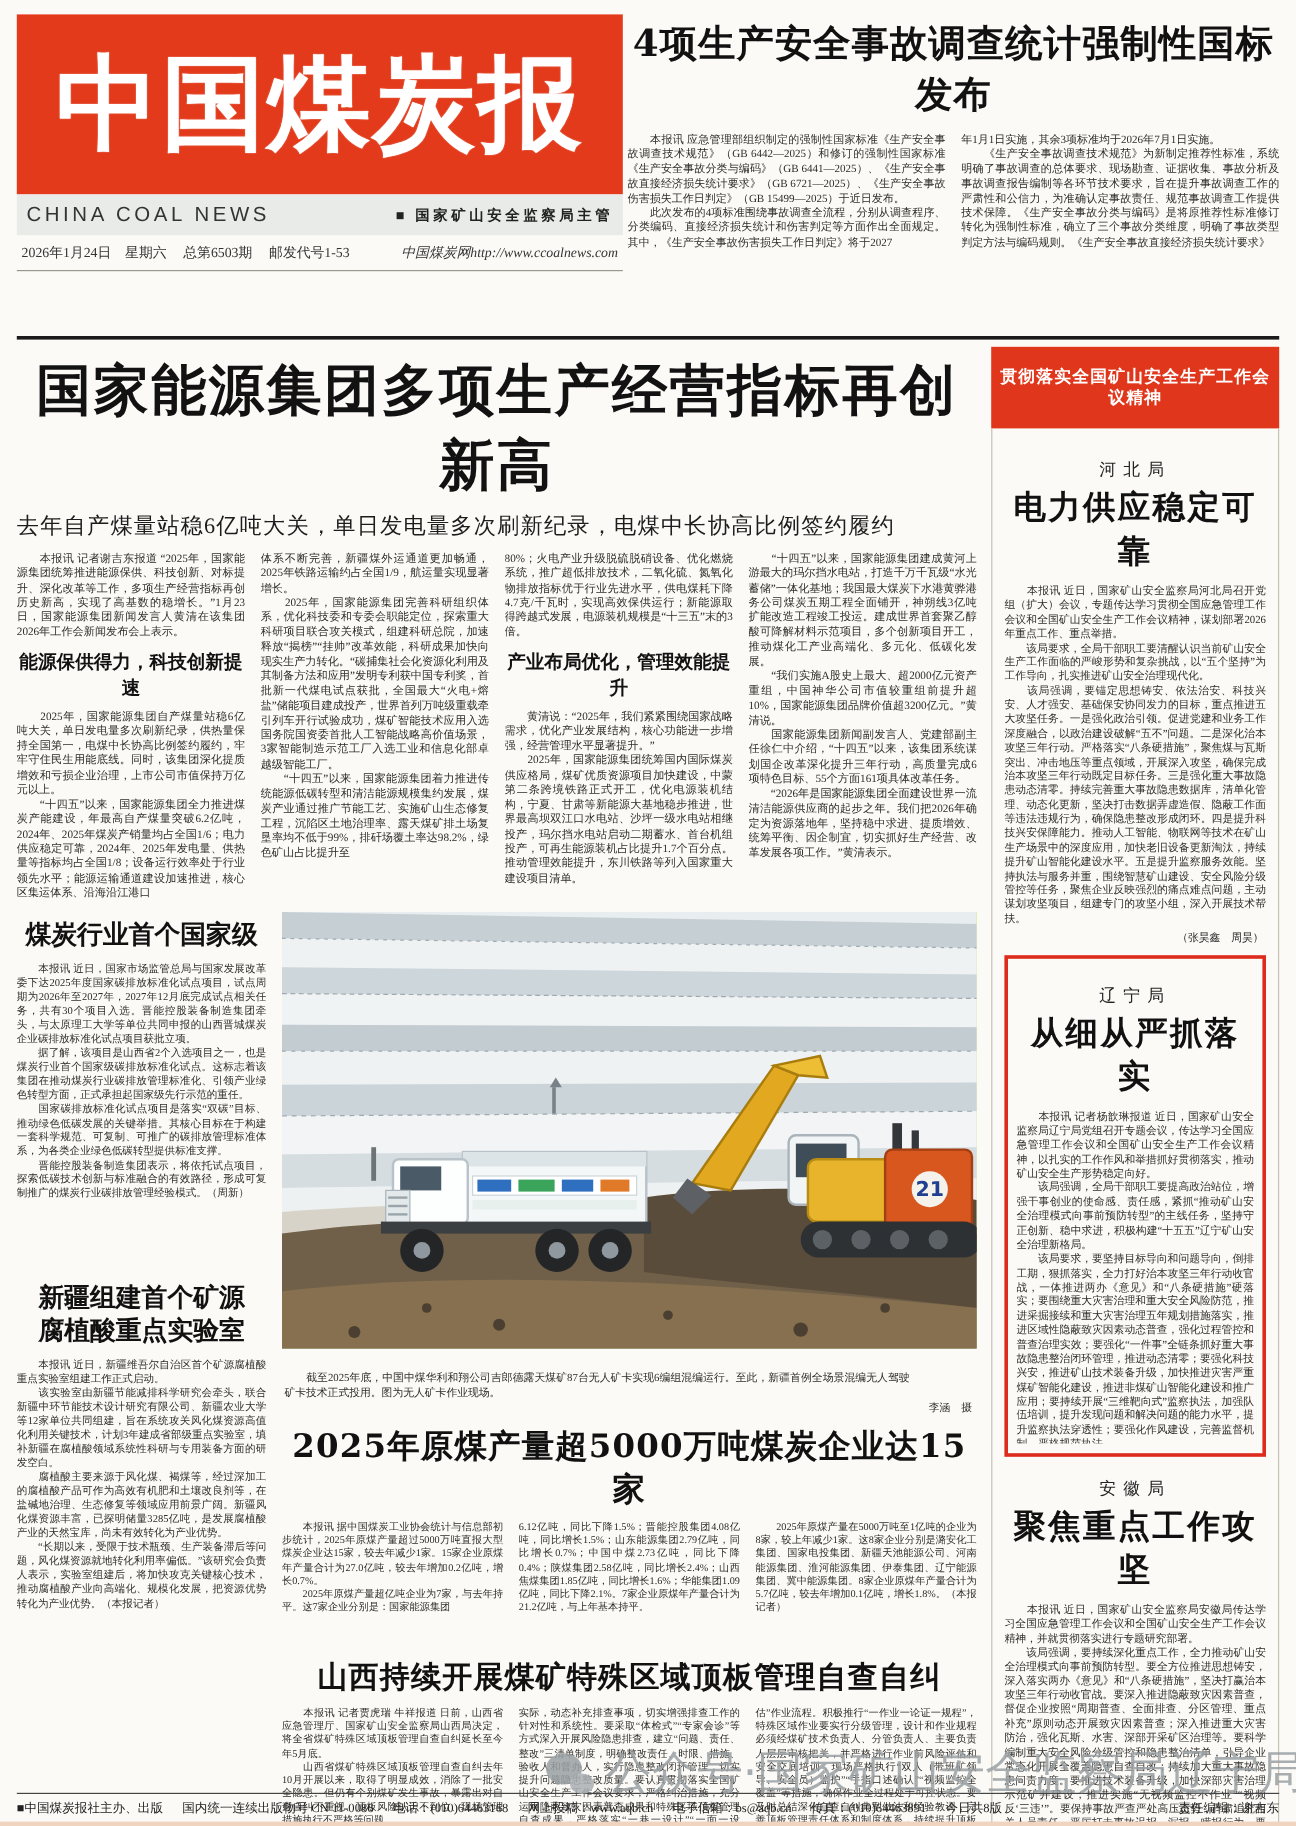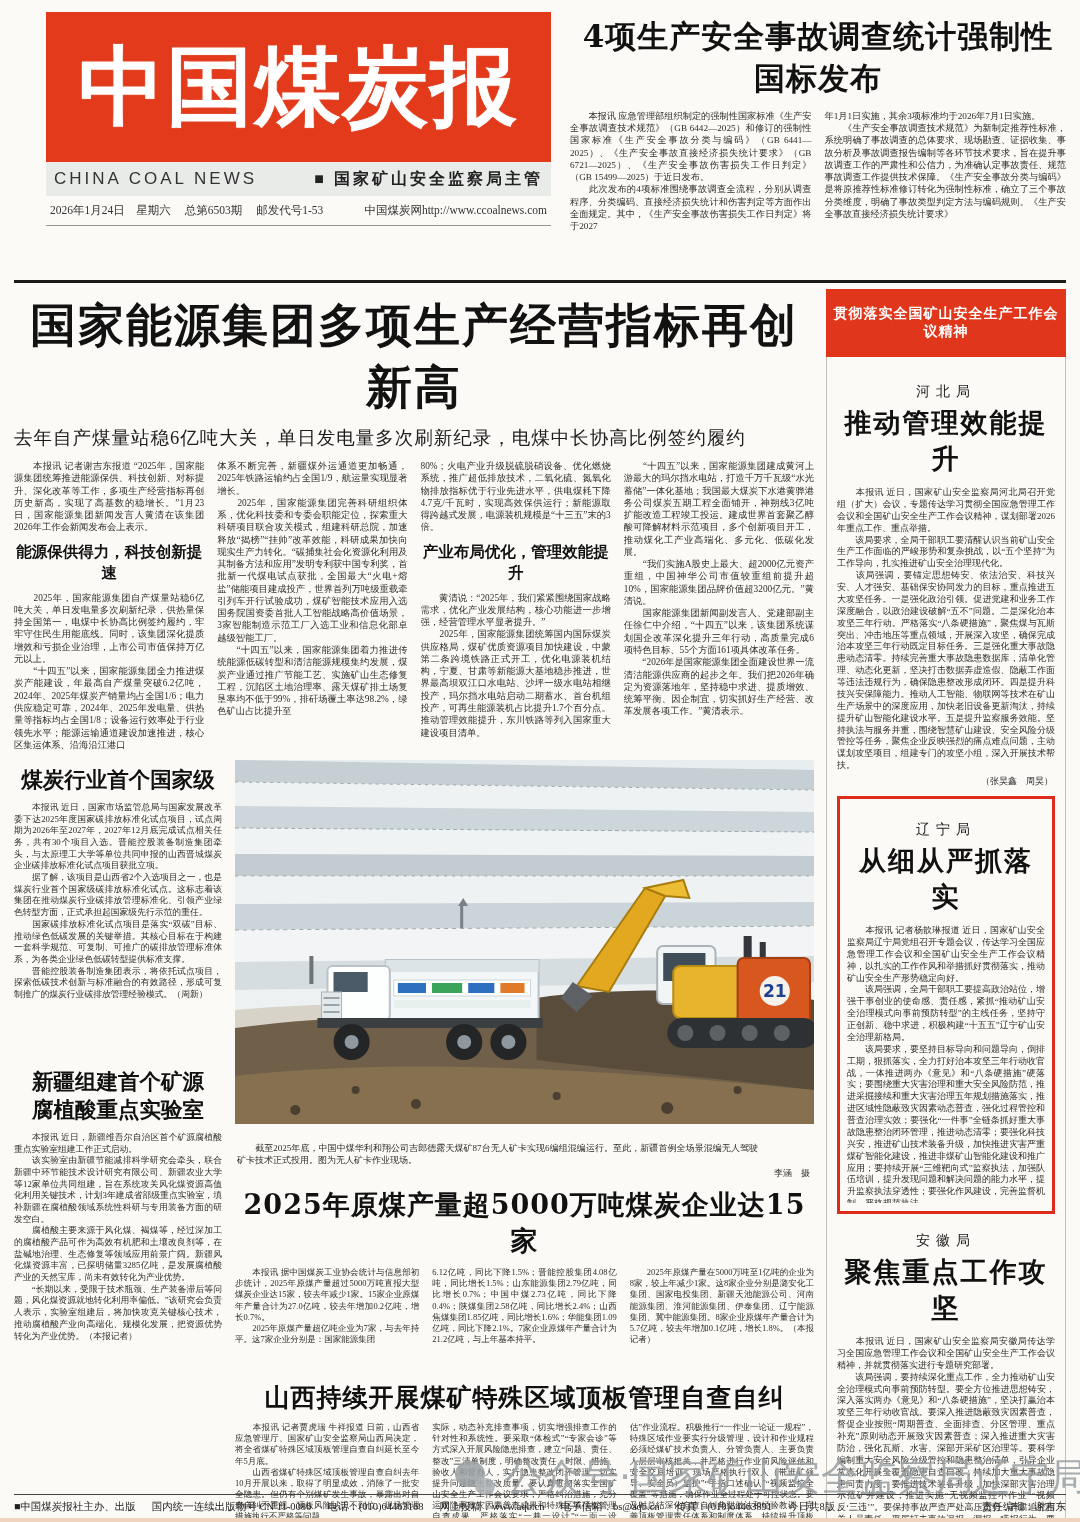--- a/index.html
+++ b/index.html
@@ -1,30 +1,30 @@
 <!DOCTYPE html>
 <html><head>
 <meta charset="utf-8">
 <style>
   * { margin:0; padding:0; box-sizing:border-box; }
   html,body { background:#d9d6d0; }
   .page{ width:1080px; height:1522px; margin:0 auto; background:#fbfaf7; position:relative;
          font-family:"Liberation Serif", serif; color:#222; overflow:hidden; }
   
-  .top-row{ display:flex; gap:19px; padding:12px 14px 0 14px;margin-left:32px; }
+  .top-row{ display:flex; gap:4px; padding:12px 14px 0 14px; }
   .masthead{ width:505px; flex:none; }
   .mast-red{ background:#e23a1b; height:150px; display:flex; align-items:center; justify-content:center; }
   .mast-red span{ color:#fff; font-size:86px; font-weight:bold; letter-spacing:2px;
                   font-family:"DejaVu Serif", serif; text-shadow:0 0 1px #fff; white-space:nowrap; }
   .mast-band{ background:#e9ebe9; height:34px; display:flex; align-items:center; justify-content:space-between; padding:0 8px; }
   .mast-en{ font-family:"Liberation Sans", sans-serif; font-size:17px; letter-spacing:3px; color:#333; }
-  .mast-sup{ font-size:16px; font-weight:bold; letter-spacing:3px; color:#222; }
+  .mast-sup{ font-size:12px; font-weight:bold; letter-spacing:3px; color:#222; }
   .mast-date{ height:30px; display:flex; align-items:center; gap:14px; font-size:11.5px; color:#333;
               border-bottom:1px solid #9a968e; padding:0 4px; }
-  .mast-date .site{ margin-left:auto; }
+  .mast-date .site{ margin-left:auto;font-style:italic; }
   
   .top-article{ flex:1; padding-top:2px; }
   .top-article h2{ text-align:center; font-size:31px; font-weight:900; letter-spacing:1px; color:#111;
                    font-family:"DejaVu Serif", serif; margin:2px 0 10px 0; }
   .cols3{ display:flex; gap:13px; }
   .cols3 > div{ flex:1; }
   .coltext{ white-space:pre-line; text-align:justify; color:#2e2c29; }
   .top-art-body{ height:162px; overflow:hidden; font-size:9.2px; line-height:1.33; }
   .black-rule{ height:3px; background:#1c1b1a; margin:8px 14px 0 14px; }
   
@@ -276,21 +276,21 @@
 
         </div>
       </div>
     </div>
 
     <aside class="sidebar">
       <div class="banner">贯彻落实全国矿山安全生产工作会议精神</div>
       <div class="sb-box">
         <section>
           <div class="kicker">河北局</div>
-          <div class="sb-head">推动管理效能提升</div>
+          <div class="sb-head">电力供应稳定可靠</div>
           <div class="coltext sb-body h286">　　本报讯 近日，国家矿山安全监察局河北局召开党组（扩大）会议，专题传达学习贯彻全国应急管理工作会议和全国矿山安全生产工作会议精神，谋划部署2026年重点工作、重点举措。
 　　该局要求，全局干部职工要清醒认识当前矿山安全生产工作面临的严峻形势和复杂挑战，以“五个坚持”为工作导向，扎实推进矿山安全治理现代化。
 　　该局强调，要锚定思想铸安、依法治安、科技兴安、人才强安、基础保安协同发力的目标，重点推进五大攻坚任务。一是强化政治引领。促进党建和业务工作深度融合，以政治建设破解“五不”问题。二是深化治本攻坚三年行动。严格落实“八条硬措施”，聚焦煤与瓦斯突出、冲击地压等重点领域，开展深入攻坚，确保完成治本攻坚三年行动既定目标任务。三是强化重大事故隐患动态清零。持续完善重大事故隐患数据库，清单化管理、动态化更新，坚决打击数据弄虚造假、隐蔽工作面等违法违规行为，确保隐患整改形成闭环。四是提升科技兴安保障能力。推动人工智能、物联网等技术在矿山生产场景中的深度应用，加快老旧设备更新淘汰，持续提升矿山智能化建设水平。五是提升监察服务效能。坚持执法与服务并重，围绕智慧矿山建设、安全风险分级管控等任务，聚焦企业反映强烈的痛点难点问题，主动谋划攻坚项目，组建专门的攻坚小组，深入开展技术帮扶。</div>
           <div class="sb-byline">（张昊鑫　周昊）</div>
         </section>
         <section class="red-box">
           <div class="kicker">辽宁局</div>
           <div class="sb-head">从细从严抓落实</div>
           <div class="coltext sb-body h278">　　本报讯 记者杨歆琳报道 近日，国家矿山安全监察局辽宁局党组召开专题会议，传达学习全国应急管理工作会议和全国矿山安全生产工作会议精神，以扎实的工作作风和举措抓好贯彻落实，推动矿山安全生产形势稳定向好。
 　　该局强调，全局干部职工要提高政治站位，增强干事创业的使命感、责任感，紧抓“推动矿山安全治理模式向事前预防转型”的主线任务，坚持守正创新、稳中求进，积极构建“十五五”辽宁矿山安全治理新格局。

